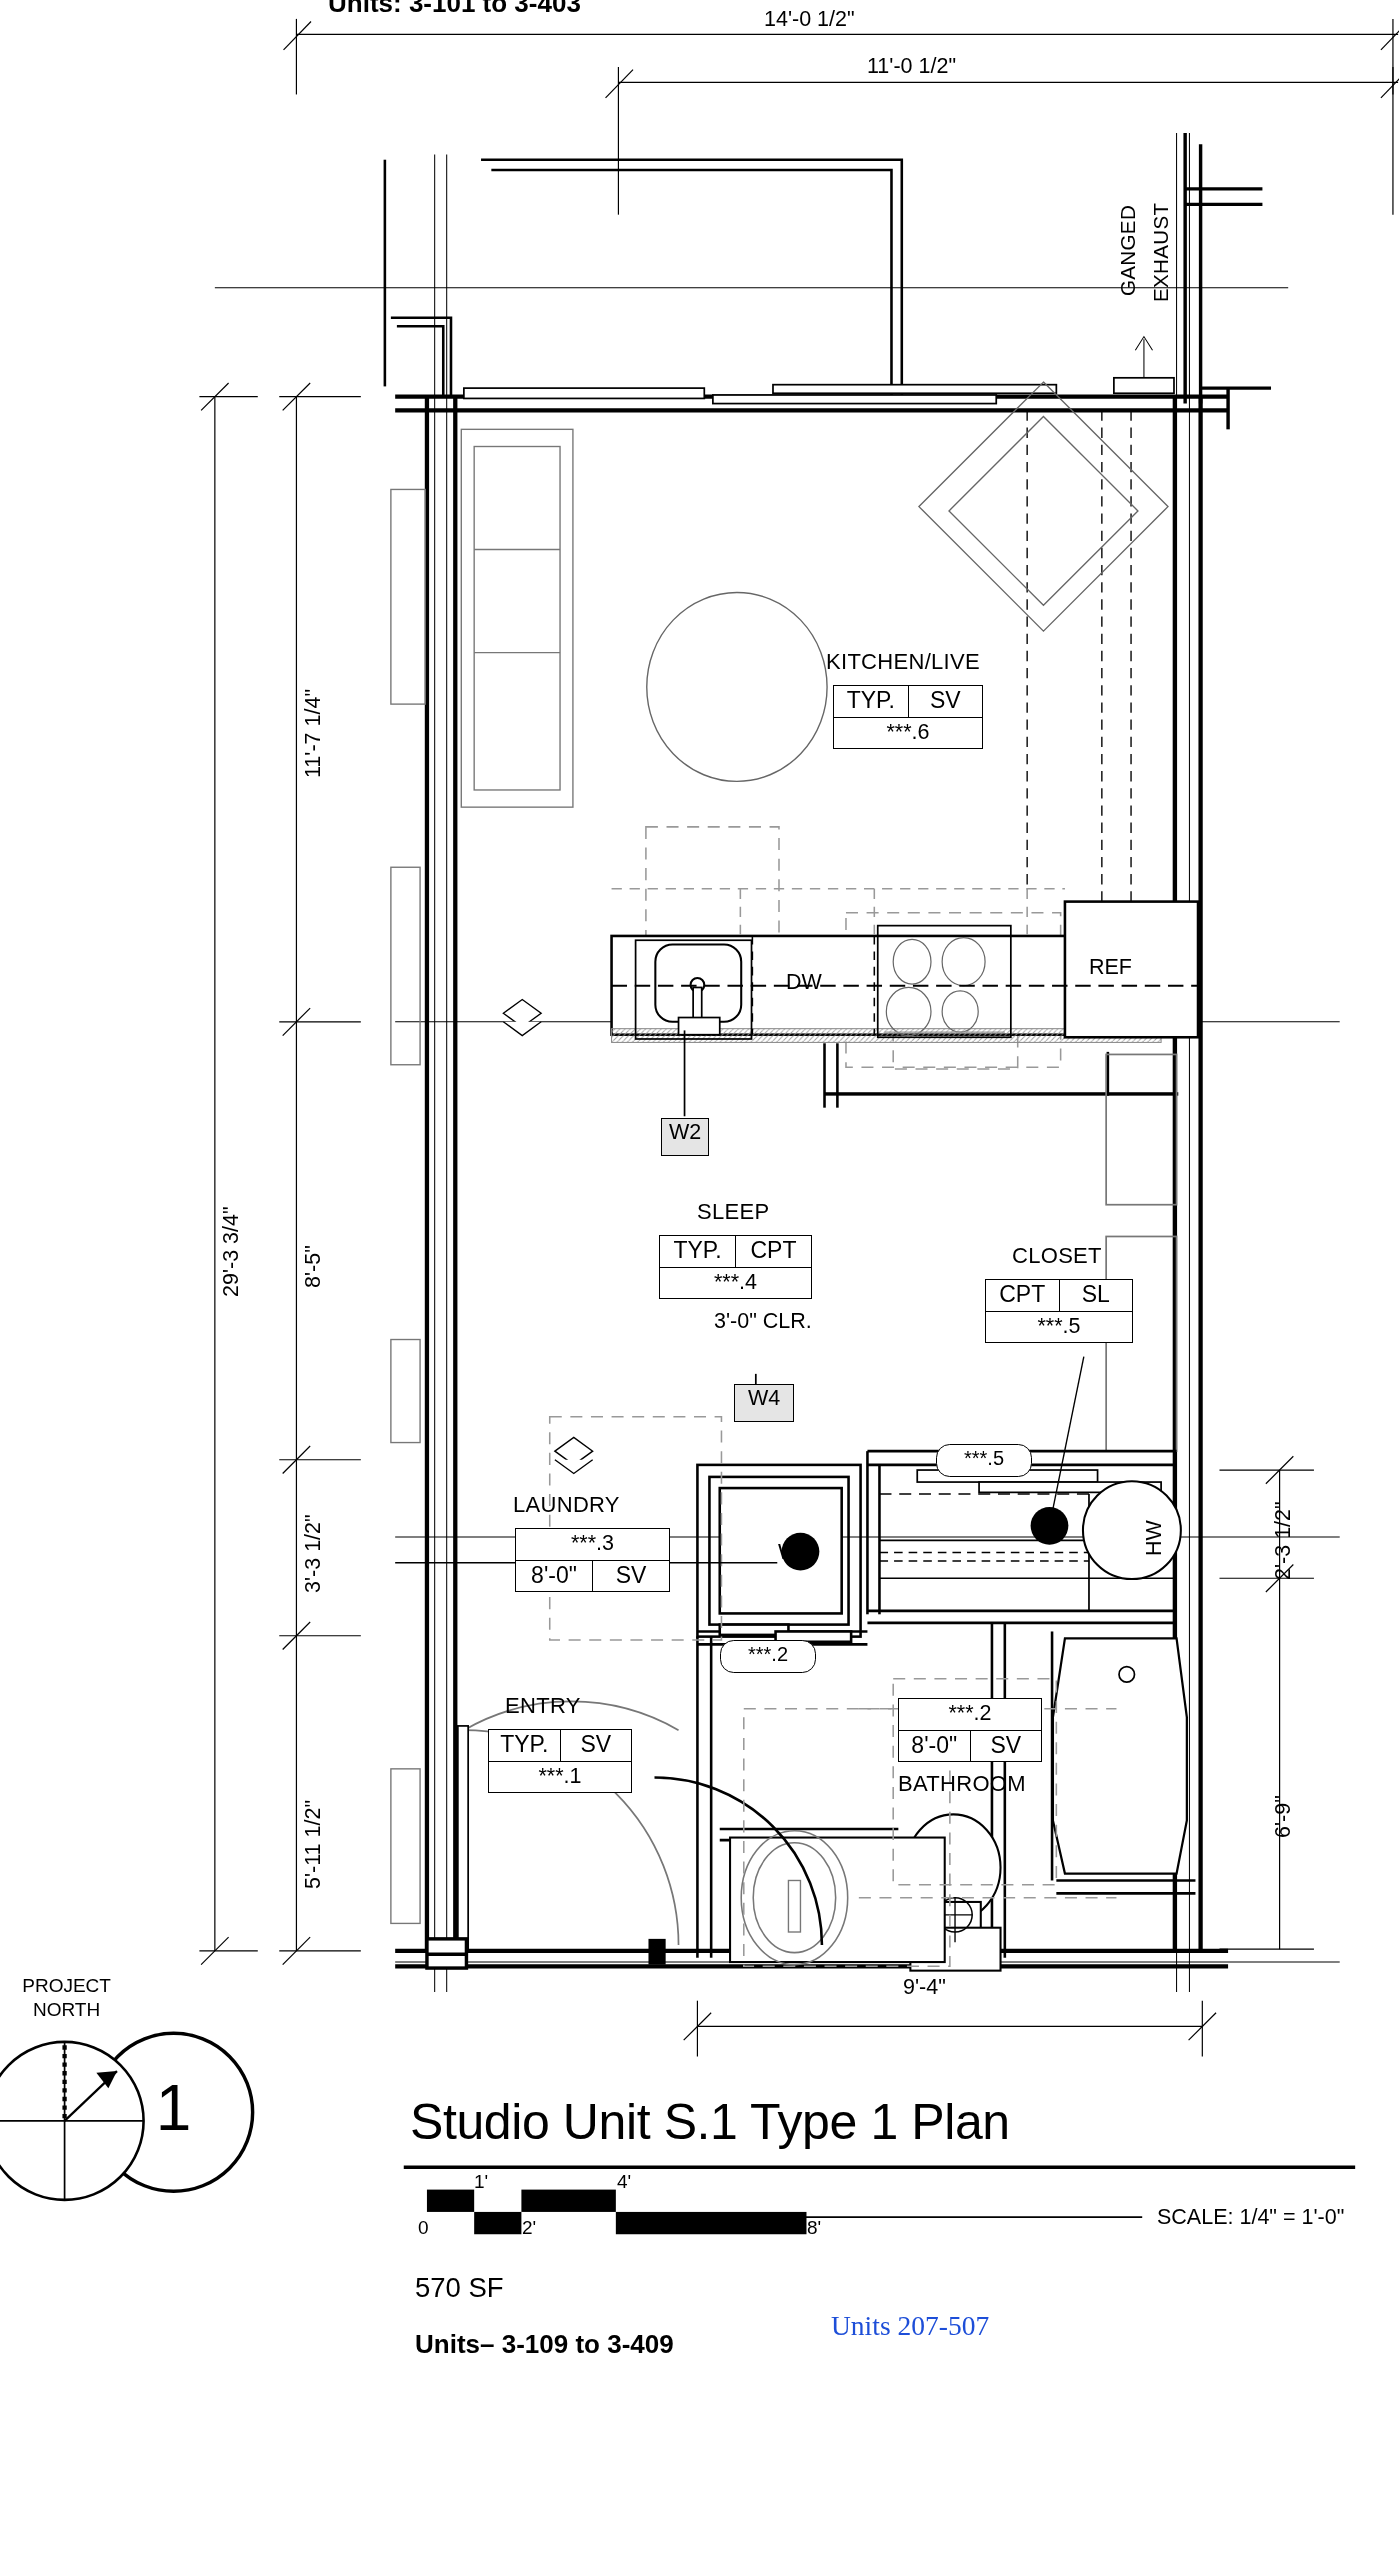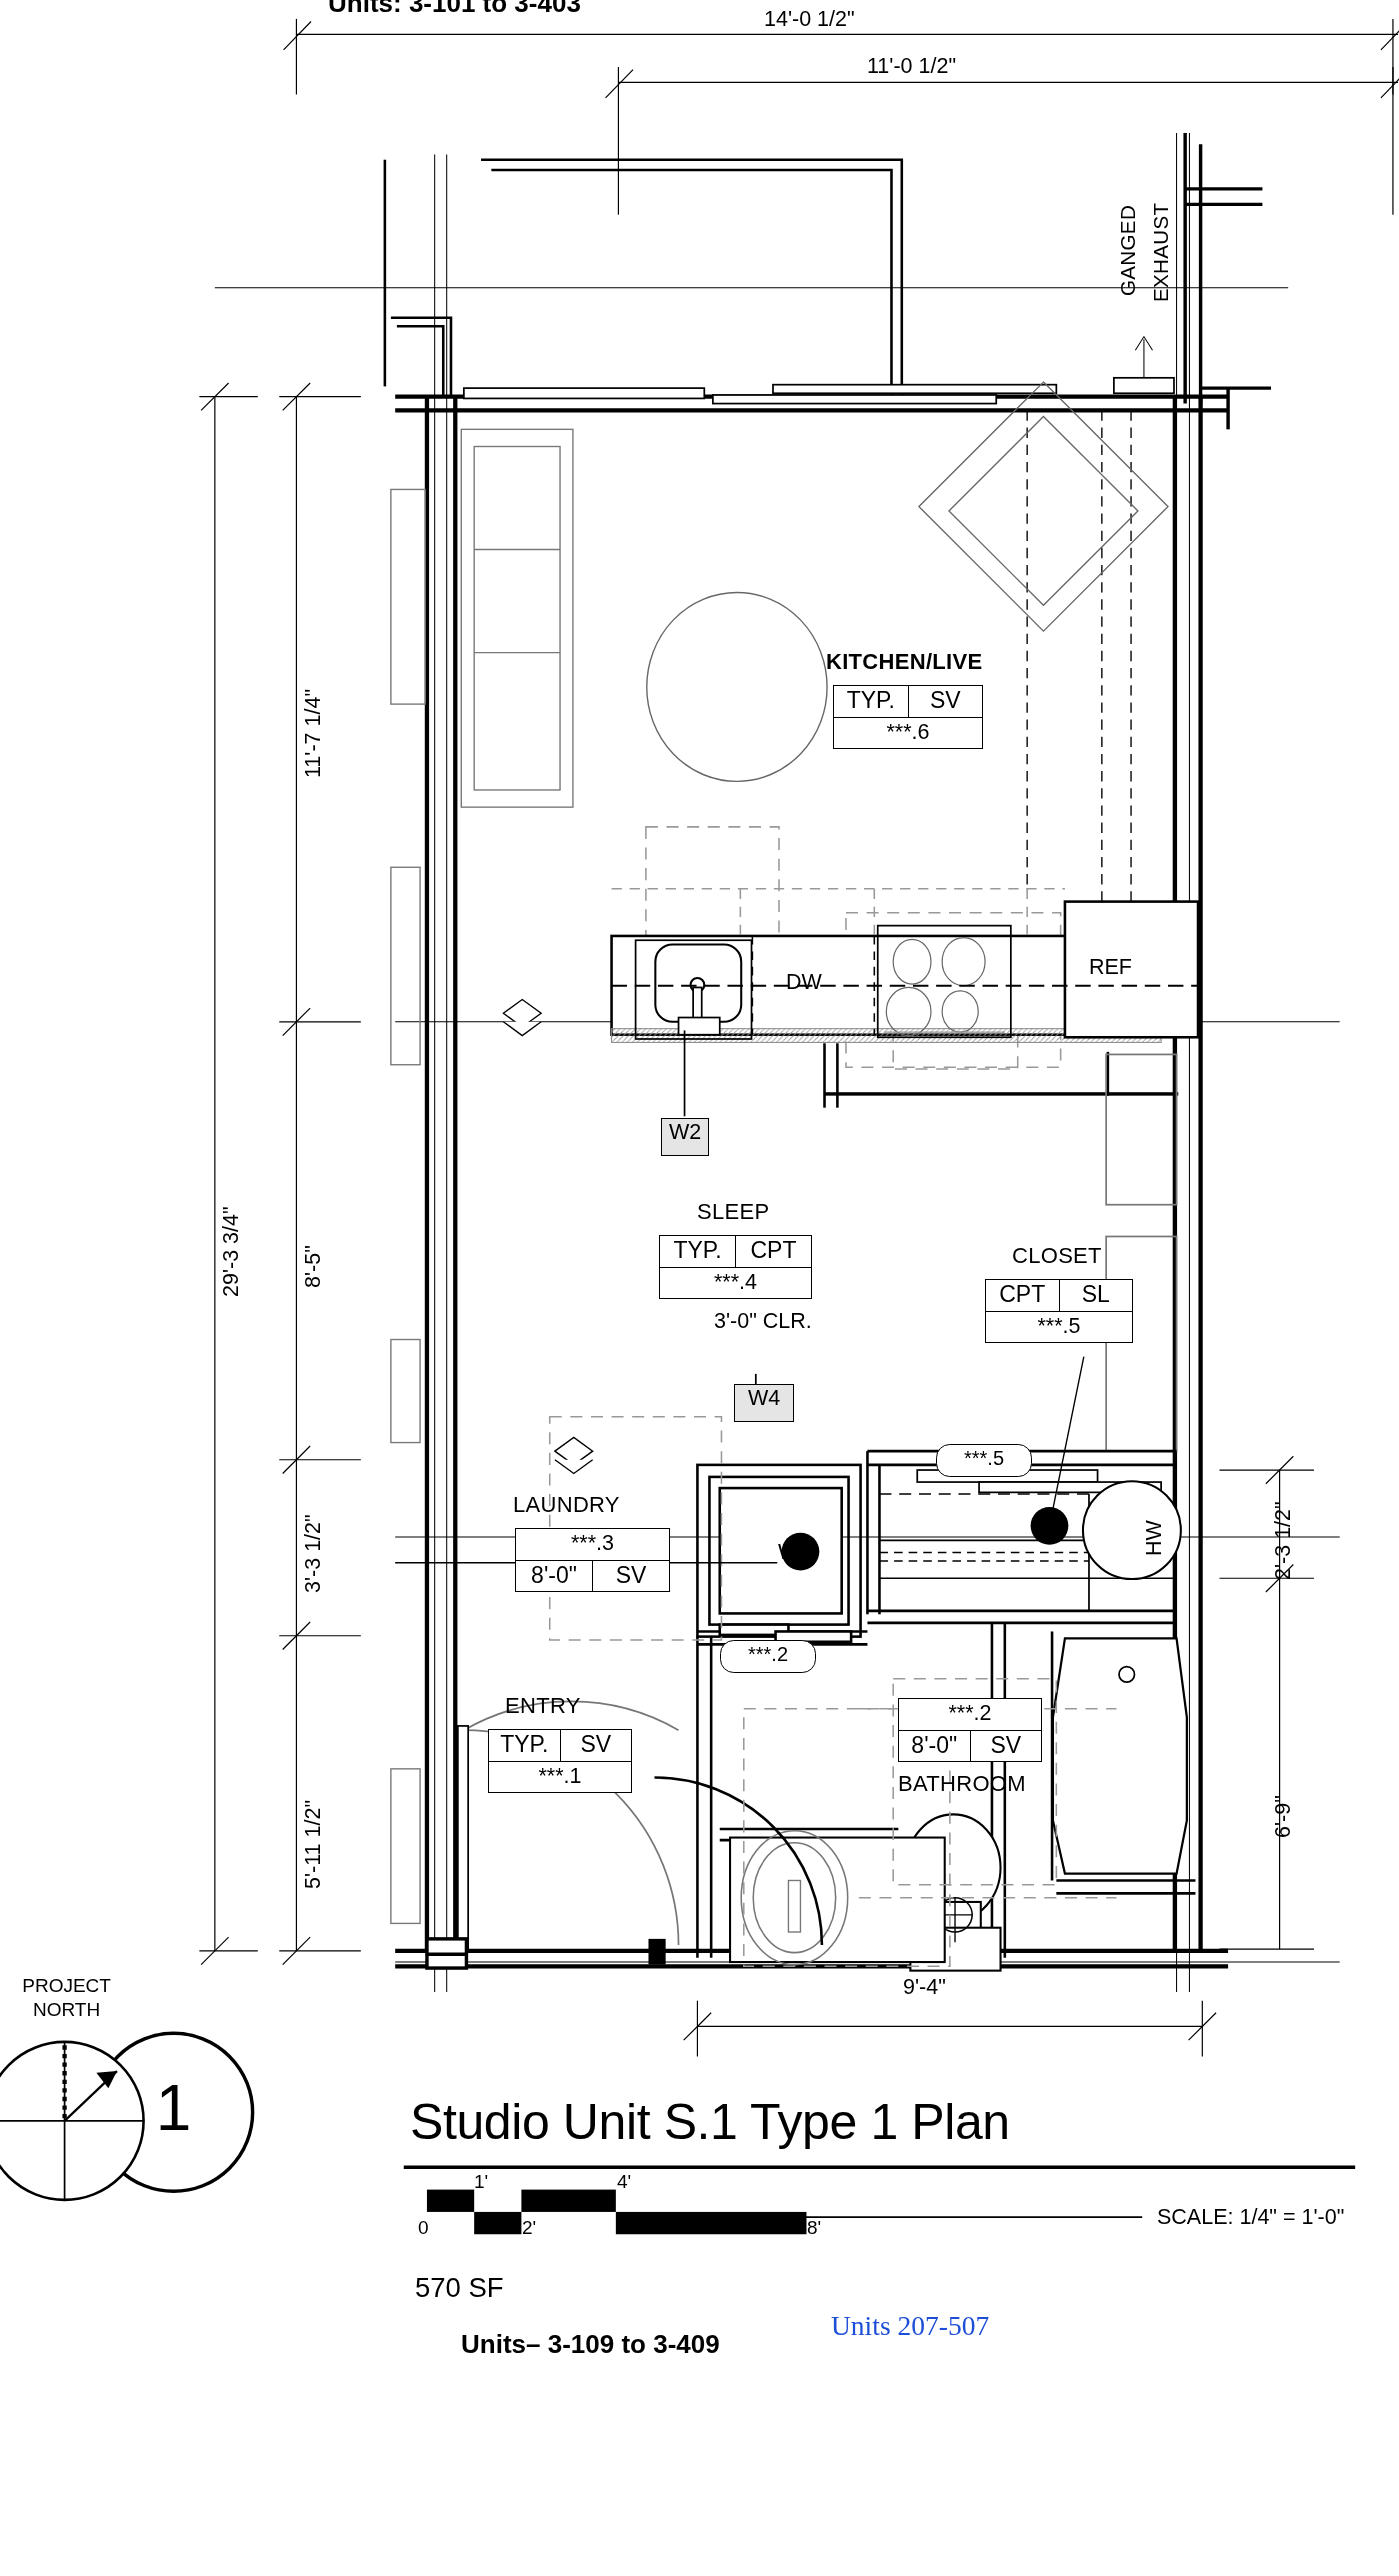--- a/index.html
+++ b/index.html
@@ -26,21 +26,21 @@
 
   
   .wtag{position:absolute;border:1.7px solid #000;background:#e5e5e5;text-align:center;
         font-size:21.5px;line-height:27.5px;box-sizing:border-box;}
   .pill{position:absolute;border:1.7px solid #000;border-radius:13.7px;background:#fff;
         text-align:center;font-size:20px;line-height:26px;box-sizing:border-box;}
 
   
   .big-title{position:absolute;font-size:50px;font-weight:400;letter-spacing:-0.4px;}
   .sf{position:absolute;font-size:27.5px;}
-  .units-blk{position:absolute;font-size:26px;font-weight:bold;margin-left:46px;}
+  .units-blk{position:absolute;font-size:26px;font-weight:bold;}
   .units-red{position:absolute;font-size:27.5px;font-family:"Liberation Serif",serif;}
   .scale-txt{position:absolute;font-size:21.5px;}
   .pn{position:absolute;font-size:19px;text-align:center;line-height:22px;}
   .topunits{position:absolute;font-size:26px;font-weight:bold;}
   .bubblenum{position:absolute;font-size:64px;text-align:center;width:103px;}
 </style>
 </head>
 <body>
 
 <div id="stage">
@@ -373,21 +373,21 @@
   <div class="t dim dim-rot" style="left:1271px;top:1580px;">2'-3 1/2"</div>
   <div class="t dim dim-rot" style="left:1271px;top:1838px;">6'-9"</div>
 
   <div class="t dim" style="left:903px;top:1975px;">9'-4"</div>
 
   <div class="t dim" style="left:714px;top:1309px;">3'-0" CLR.</div>
 
   <div class="t room-name dim-rot" style="left:1116px;top:296px;font-size:20.6px;">GANGED</div>
   <div class="t room-name dim-rot" style="left:1149px;top:302px;font-size:20.6px;">EXHAUST</div>
 
-  <div class="t room-name" style="left:826px;top:649px;font-weight:bold;">KITCHEN/LIVE</div>
+  <div class="t room-name" style="left:826px;top:649px;">KITCHEN/LIVE</div>
   <div class="fbox" style="left:833px;top:685px;width:150px;height:64px;">
     <div class="row" style="height:32px;">
       <div class="c div">TYP.</div>
       <div class="c">SV</div>
     </div>
     <div class="row" style="height:30px;">
       <div class="full" style="flex:1">***.6</div>
     </div>
   </div>
 

